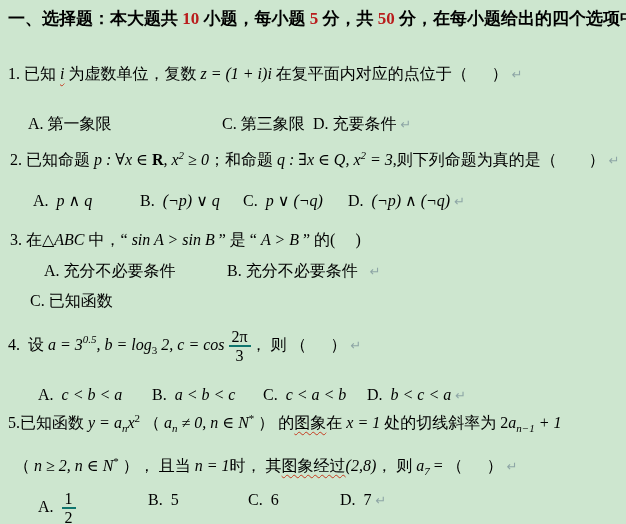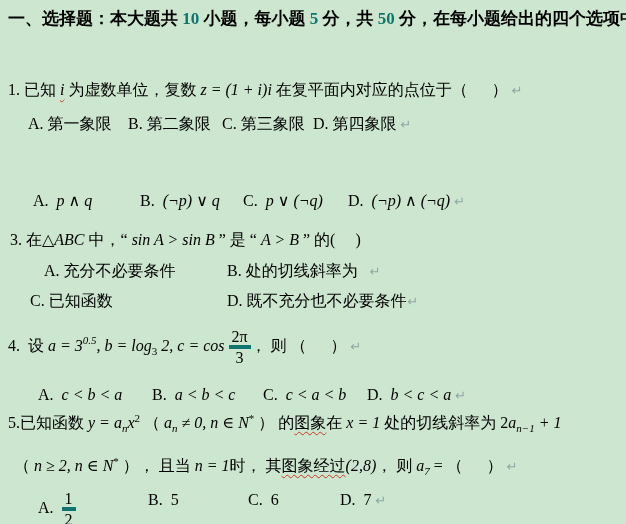--- a/index.html
+++ b/index.html
@@ -6,47 +6,48 @@
   .page{
     position:relative;width:626px;height:524px;overflow:hidden;
     background:#cde6cf;color:#000;
     font-family:"Liberation Serif","DejaVu Serif",serif;
     font-size:16px;
   }
   .line{position:absolute;white-space:pre;line-height:20px;}
   .hdr{font-weight:bold;font-size:17px;}
   .math{font-style:italic;}
   .bbr{font-weight:bold;font-style:normal;}
-  .num{color:#0f766e;}
+  .num{color:#b91c1c;}
   .pilcrow{color:#8ea6a6;font-size:13px;font-family:"DejaVu Sans",sans-serif;margin-left:4px;font-style:normal;}
   .wavy{text-decoration:underline;text-decoration-style:wavy;text-decoration-color:#c43a1e;text-decoration-thickness:1px;text-underline-offset:3px;}
   .ul{text-underline-offset:2px;}
   sup{font-size:11px;line-height:0;}
   sub{font-size:11px;line-height:0;}
   .frac{display:inline-block;vertical-align:middle;text-align:center;line-height:17px;font-style:normal;}
-  .frac .fnum{display:block;border-bottom:4px solid #0f766e;padding:0 3px;}
+  .frac .fnum{display:block;border-bottom:2px solid #0f766e;padding:0 3px;}
   .frac .fden{display:block;}
   .opt{position:absolute;top:0;}
   .optline{left:0;top:0;width:598px;height:24px;}
 </style>
 </head>
 <body>
 
 <div class="page">
 
   <div class="line hdr" style="left:8px;top:9px"><span>一、选择题：本大题共 </span><span class="num">10</span><span> 小题，每小题 </span><span class="num">5</span><span> 分，共 </span><span class="num">50</span><span> 分，在每小题给出的四个选项中，只</span></div>
 
-  <div class="line" style="left:8px;top:80px"><span>1. 已知 </span><span class="math wavy">i</span><span> 为虚数单位，复数 </span><span class="math">z = (1 + i)i</span><span> 在复平面内对应的点位于（      ）</span><span class="pilcrow">↵</span></div>
-  <div class="line optline" style="top:114px"><span class="opt" style="left:28px">A. 第一象限</span><span class="opt" style="left:128px">B. 第二象限</span><span class="opt" style="left:222px">C. 第三象限</span><span class="opt" style="left:313px"><span>D. 第四象限</span><span class="pilcrow">↵</span></span></div>
+  <div class="line" style="left:8px;top:64px"><span>1. 已知 </span><span class="math wavy">i</span><span> 为虚数单位，复数 </span><span class="math">z = (1 + i)i</span><span> 在复平面内对应的点位于（      ）</span><span class="pilcrow">↵</span></div>
+  <div class="line optline" style="top:114px"><span class="opt" style="left:28px">A. 第一象限</span><span class="opt" style="left:222px">C. 第三象限</span><span class="opt" style="left:313px"><span>D. 充要条件</span><span class="pilcrow">↵</span></span></div>
 
+  <div class="line" style="left:10px;top:150px"><span>2. 已知命题 </span><span class="math">p : ∀x ∈ </span><span class="bbr">R</span><span class="math">, x</span><sup class="math">2</sup><span class="math"> ≥ 0</span><span>；和命题 </span><span class="math">q : ∃x ∈ Q, x</span><sup class="math">2</sup><span class="math"> = 3</span><span>,则下列命题为真的是（        ）</span><span class="pilcrow">↵</span></div>
   <div class="line optline" style="top:191px"><span class="opt" style="left:33px"><span>A.</span><span class="math">  p ∧ q</span></span><span class="opt" style="left:140px"><span>B.</span><span class="math">  (¬p) ∨ q</span></span><span class="opt" style="left:243px"><span>C.</span><span class="math">  p ∨ (¬q)</span></span><span class="opt" style="left:348px"><span>D.</span><span class="math">  (¬p) ∧ (¬q)</span><span class="pilcrow">↵</span></span></div>
 
   <div class="line" style="left:10px;top:230px"><span>3. 在△</span><span class="math">ABC</span><span> 中，“ </span><span class="math">sin A &gt; sin B</span><span> ” 是 “ </span><span class="math">A &gt; B</span><span> ” 的(     )</span></div>
-  <div class="line optline" style="top:261px"><span class="opt" style="left:44px">A. 充分不必要条件</span><span class="opt" style="left:227px"><span>B. 处的切线斜率为</span><span class="pilcrow" style="margin-left:12px">↵</span></span></div>
-  <div class="line optline" style="top:291px"><span class="opt" style="left:30px">C. 已知函数</span><span class="opt" style="left:227px"><span>D. 既不充分也不必要条件</span><span class="pilcrow" style="margin-left:1px">↵</span></span></div>
+  <div class="line optline" style="top:261px"><span class="opt" style="left:44px">A. 充分不必要条件</span><span class="opt" style="left:227px"><span>B. 充分不必要条件</span><span class="pilcrow" style="margin-left:12px">↵</span></span></div>
+  <div class="line optline" style="top:291px"><span class="opt" style="left:30px">C. 已知函数</span></div>
 
   <div class="line" style="left:8px;top:328px"><span>4.  设 </span><span class="math">a = 3</span><sup class="math">0.5</sup><span class="math">, b = log</span><sub>3</sub><span class="math"> 2, c = cos </span><span class="frac"><span class="fnum">2π</span><span class="fden">3</span></span><span>， 则 （      ）</span><span class="pilcrow">↵</span></div>
   <div class="line optline" style="top:385px"><span class="opt" style="left:38px"><span>A.</span><span class="math">  c &lt; b &lt; a</span></span><span class="opt" style="left:152px"><span>B.</span><span class="math">  a &lt; b &lt; c</span></span><span class="opt" style="left:263px"><span>C.</span><span class="math">  c &lt; a &lt; b</span></span><span class="opt" style="left:367px"><span>D.</span><span class="math">  b &lt; c &lt; a</span><span class="pilcrow">↵</span></span></div>
 
   <div class="line" style="left:8px;top:413px"><span>5.已知函数 </span><span class="math">y = a</span><sub class="math">n</sub><span class="math">x</span><sup>2</sup><span> （ </span><span class="math">a</span><sub class="math">n</sub><span class="math"> ≠ 0, n ∈ N</span><sup>*</sup><span> ） 的</span><span class="wavy">图象</span><span>在 </span><span class="math">x = 1</span><span> 处的切线斜率为 2</span><span class="math">a</span><sub class="math">n−1</sub><span class="math"> + 1</span></div>
   <div class="line" style="left:14px;top:456px"><span>（ </span><span class="math">n ≥ 2, n ∈ N</span><sup>*</sup><span> ）， </span><span class="ul">且当</span><span> </span><span class="math">n = 1</span><span>时， 其</span><span class="wavy">图象经过</span><span class="math">(2,8)</span><span>， 则 </span><span class="math">a</span><sub class="math">7</sub><span> = （      ）</span><span class="pilcrow">↵</span></div>
   <div class="line optline" style="top:490px;height:40px"><span class="opt" style="left:38px"><span>A.  </span><span class="frac"><span class="fnum">1</span><span class="fden">2</span></span></span><span class="opt" style="left:148px"><span>B.</span><span>  5</span></span><span class="opt" style="left:248px"><span>C.</span><span>  6</span></span><span class="opt" style="left:340px"><span>D.</span><span>  7</span><span class="pilcrow">↵</span></span></div>
 
 </div>
 

